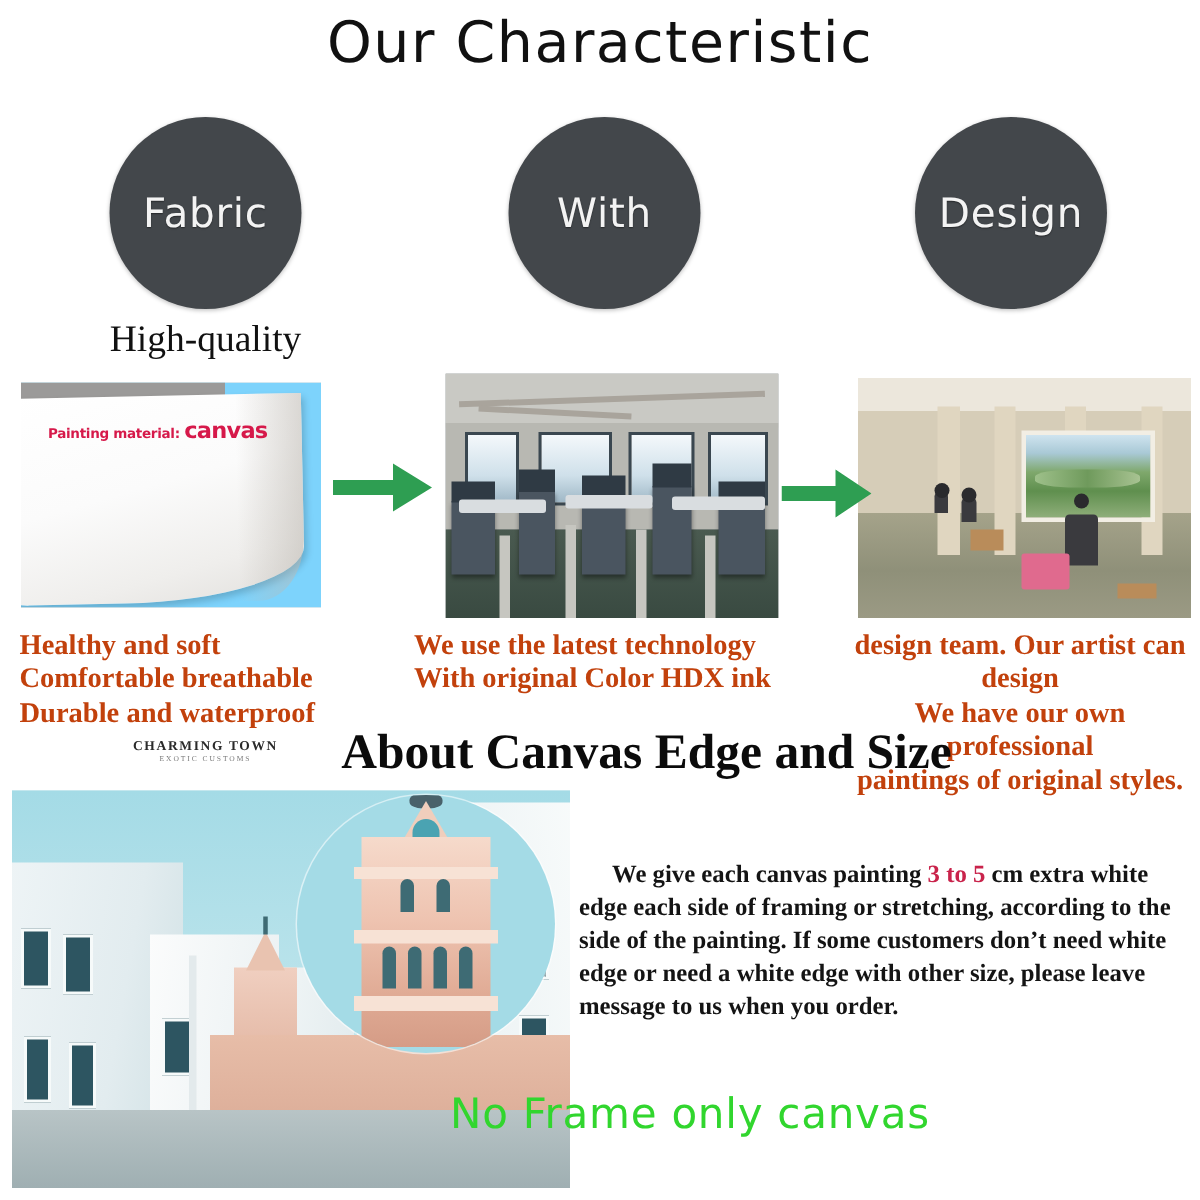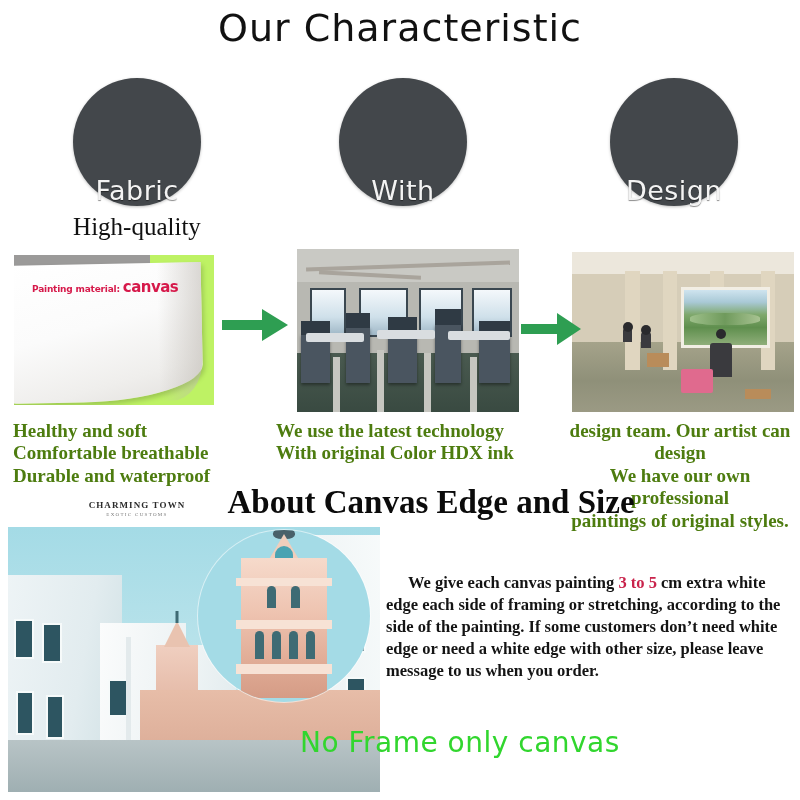--- a/index.html
+++ b/index.html
@@ -27,21 +27,21 @@
   .features { position: absolute; top: 78px; left: 0; width: 800px; height: 420px; }
   .feature { position: absolute; top: 0; }
   .feature.f0 { left: 8px;   width: 258px; }
   .feature.f1 { left: 278px; width: 250px; }
   .feature.f2 { left: 552px; width: 244px; }
 
   .circle {
     width: 128px; height: 128px;
     border-radius: 50%;
     background: #43474b;
-    display: flex; align-items: flex-end; justify-content: center;
+    display: flex; align-items: center; justify-content: center;
     margin: 0 auto;
     box-shadow: 0 1px 3px rgba(0,0,0,0.25);
   }
   .circle-label {
     font-family: "DejaVu Sans", sans-serif;
     font-size: 27px;
     color: #f3f3f3;
     text-shadow: 0 1px 1px rgba(0,0,0,0.45);
     letter-spacing: 0.5px;
   }
@@ -59,21 +59,21 @@
   .photo {
     position: absolute;
     overflow: hidden;
     background: #ddd;
   }
   .photo.p0 { left: 14px;  top: 255px; width: 200px; height: 150px; }
   .photo.p1 { left: 297px; width: 222px; height: 163px; top: 249px; }
   .photo.p2 { left: 572px; width: 222px; height: 160px; top: 252px; }
 
   
-  .canvas-bg { position:absolute; inset:0; background:#bef264; }
+  .canvas-bg { position:absolute; inset:0; background:#7dd3fc; }
   .canvas-bg .shadowtop { position:absolute; left:0; top:0; width:68%; height:18%; background:#9b9a99; }
   .canvas-sheet {
     position: absolute; left:-6%; top:6%; width:100%; height:92%;
     background: linear-gradient(165deg,#ffffff 0%,#fbfbfb 45%,#efeeec 78%,#e2e0dd 100%);
     border-radius: 0 0 60% 8% / 0 0 26% 4%;
     transform: rotate(-1.2deg);
     box-shadow: 2px 3px 5px rgba(0,0,0,0.18);
   }
   .canvas-sheet:after {
     content:""; position:absolute; right:0; top:0; width:22%; height:100%;
@@ -134,30 +134,30 @@
   .arrow.a0 { left:222px; top:305px; width:66px; }
   .arrow.a1 { left:521px; top:309px; width:60px; }
 
   
   .green-block {
     position:absolute;
     font-family:"Liberation Serif", serif;
     font-weight:700;
     font-size:19px;
     line-height:1.18;
-    color:#4d7c0f;
+    color:#c2410c;
   }
   .green-block.g0 { left:13px;  top:420px; text-align:left; width:262px; }
   .green-block.g1 { left:276px; top:420px; text-align:left; width:272px; }
   .green-block.g2 { left:560px; top:420px; text-align:center; width:240px; }
 
   
   .about-row { position:absolute; left:0; top:484px; width:800px; height:42px; }
   .brand-logo {
-    position:absolute; left:78px; top:16px; width:118px; text-align:center;
+    position:absolute; left:78px; top:8px; width:118px; text-align:center;
     color:#2b2b2b;
   }
   .brand-name {
     font-family:"Liberation Serif", serif;
     font-size:9px; font-weight:700; letter-spacing:1.1px;
   }
   .brand-sub {
     font-family:"Liberation Serif", serif;
     font-size:5px; letter-spacing:1.3px; color:#7a7a7a; margin-top:2px;
   }

